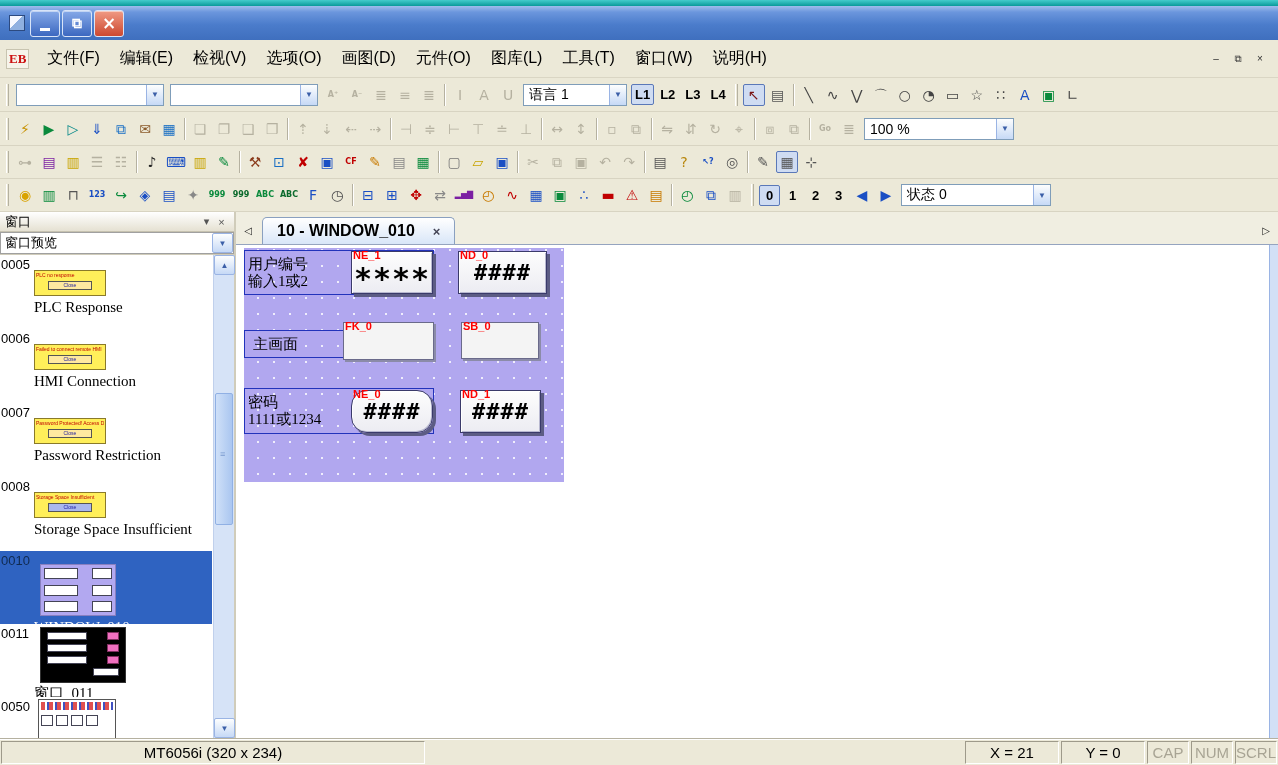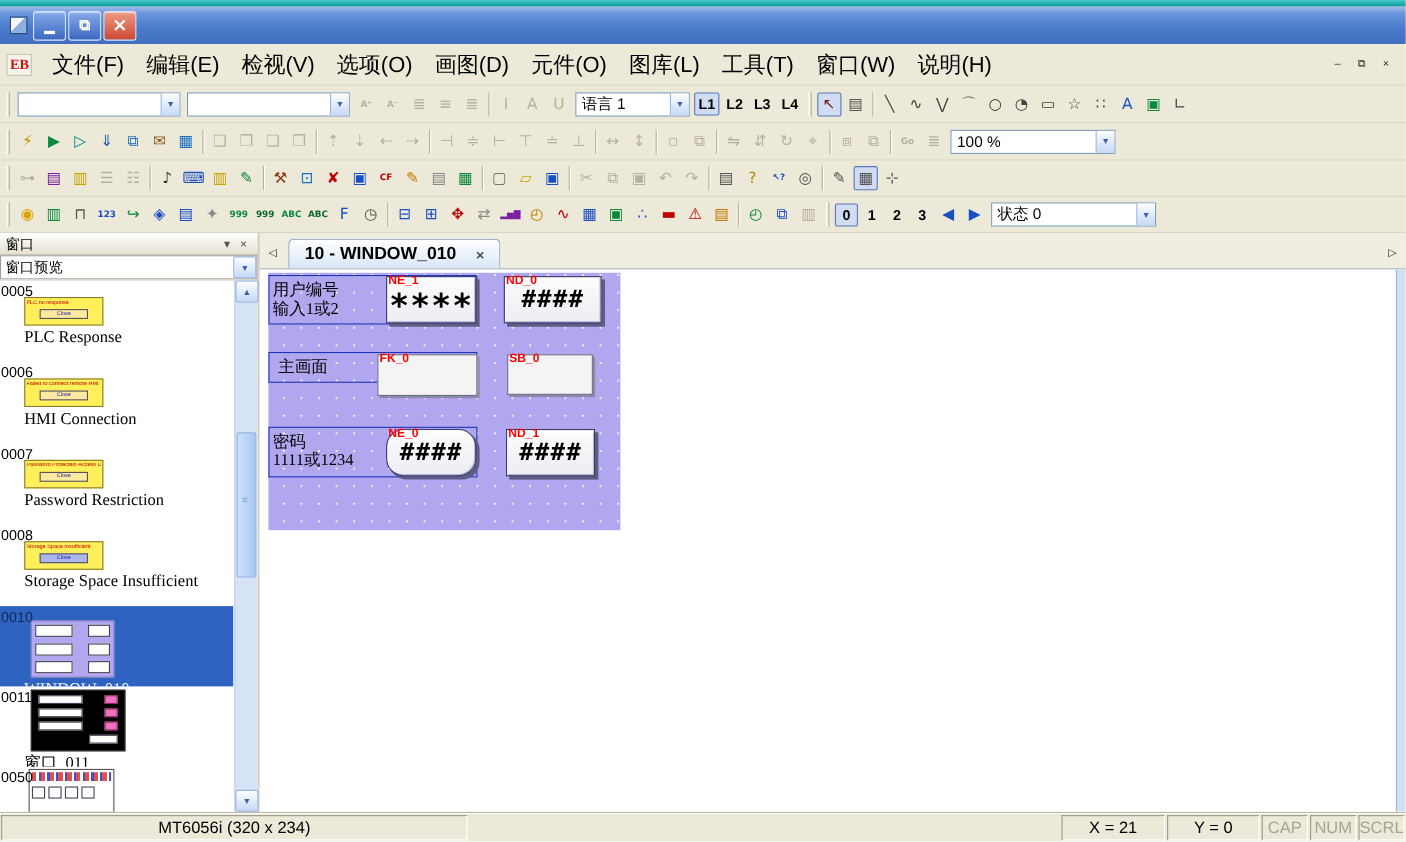--- a/index.html
+++ b/index.html
@@ -16,21 +16,21 @@
   .win-btns { display:flex; gap:2px; }
   .wbtn { width:30px; height:27px; border:1px solid #d8e4f8; border-radius:3px; color:#fff;
           display:flex; align-items:center; justify-content:center; font:bold 14px "DejaVu Sans",sans-serif;
           background:linear-gradient(#86a9e8,#3c68c0); box-shadow:inset 0 1px 0 rgba(255,255,255,.5); }
   .wbtn.close { background:linear-gradient(#f09a84,#cc4830); font-size:17px; }
   .wbtn .minglyph { display:block; width:10px; height:3px; background:#fff; margin-top:12px; }
 
   
   .menubar { height:38px; background:#ece9d8; display:flex; align-items:center; border-bottom:1px solid #dad6c4; padding:0 6px; }
   .eb-logo { color:#cc1111; font:bold 13px "Liberation Serif",serif; border:1px solid #c8c4b0; padding:1px 2px; margin-right:8px; background:#f6f4ea; }
-  .menu-item { font-size:20px; padding:4px 10px; color:#000; cursor:default; }
+  .menu-item { font-size:16px; padding:4px 10px; color:#000; cursor:default; }
   .mdi-btns { margin-left:auto; display:flex; gap:6px; padding-right:4px; }
   .mdi-btn { width:16px; height:15px; font-size:10px; color:#333; display:flex; align-items:center; justify-content:center; }
 
   
   #toolbars { display:flex; flex-direction:column; }
   .tbrow { display:flex; align-items:center; background:#ece9d8; border-bottom:1px solid #d8d4c2; padding:0 2px; }
   .tbrow.r1{height:34px}.tbrow.r2{height:34px}.tbrow.r3{height:33px}.tbrow.r4{height:33px}
   .tb-handle { width:3px; height:22px; margin:0 4px; border-left:1px solid #fff; border-right:1px solid #b5b1a0; }
   .tb-sep { width:1px; height:22px; margin:0 3px; background:#b5b1a0; box-shadow:1px 0 0 #fff; }
   .tbtn { width:22px; height:22px; margin:0 1px; display:flex; align-items:center; justify-content:center;
@@ -54,21 +54,21 @@
   .sidebar { width:236px; background:#f4f2e8; border-right:2px solid #d0ccba; position:relative; display:flex; flex-direction:column; }
   .side-header { height:20px; background:linear-gradient(#ffffff,#e5e1d2); border-bottom:1px solid #c6c2b0;
                  display:flex; align-items:center; font-size:13px; padding:0 5px; }
   .side-header .sh-sp { flex:1; }
   .sh-ic { width:15px; font-size:11px; color:#555; text-align:center; }
   .side-combo { height:22px; margin:0; background:#fff; border:1px solid #a0a0a0; display:flex; align-items:center; }
   .side-combo .cval { flex:1; font-size:13px; padding:0 4px; }
   .scr-btn { width:21px; height:20px; background:linear-gradient(#fdfefe,#c6d9f6); border:1px solid #9ab4e4; border-radius:2px;
              color:#3b5fa8; font-size:8px; display:flex; align-items:center; justify-content:center; }
   .win-list { flex:1; background:#fff; border-top:1px solid #d0ccba; position:relative; overflow:hidden; padding-right:22px; }
-  .win-item { position:relative; padding-left:20px; overflow:hidden; }
+  .win-item { position:relative; padding-left:32px; overflow:hidden; }
   .win-item.h74{height:74px}.win-item.h73{height:73px}.win-item.hlast{height:42px}
   .win-item.sel { background:#2f63c1; }
   .win-num { position:absolute; left:1px; top:2px; font-size:13px; color:#000; }
   .win-item.sel .win-num { color:#102a50; }
   .win-name { font:15px "Liberation Serif","DejaVu Serif",serif; margin-left:2px; white-space:nowrap; }
   .win-item.sel .win-name { color:#fff; }
   .th-dlg { width:72px; height:26px; background:#ffef5a; border:1px solid #8a7a2a; margin:15px 0 3px 2px; padding:2px 1px 1px; }
   .th-line { font-size:5px; line-height:5px; color:#c00000; white-space:nowrap; overflow:hidden; }
   .th-btn { width:44px; height:9px; margin:3px auto 0; background:#ffe9a0; border:1px solid #555; font-size:5px; line-height:7px; text-align:center; color:#1a1aa0; overflow:hidden; }
   .th-dlg2 .th-btn { background:#aab8ee; }
@@ -705,21 +705,21 @@
         </div>
         <div class="tab-spacer"></div>
         <div class="strip-btn">▷</div>
       </div>
       <div class="canvas">
         <div class="design" id="design">
             <div class="dgroup" style="left: 0px; top: 2px; width: 190px; height: 45px;">
               <div>用户编号</div>
               <div>输入1或2</div>
             </div>
-            <div class="dgroup center" style="left: 0px; top: 72px; width: 190px; height: 28px;">
+            <div class="dgroup center" style="left: 0px; top: 82px; width: 190px; height: 28px;">
               <div>主画面</div>
             </div>
             <div class="dgroup" style="left: 0px; top: 140px; width: 190px; height: 46px;">
               <div>密码</div>
               <div>1111或1234</div>
             </div>
             <div class="delem input" style="left: 107px; top: 3px; width: 82px; height: 43px;">
               <span class="dtag">NE_1</span>
               <div class="dcontent stars">****</div>
             </div>

